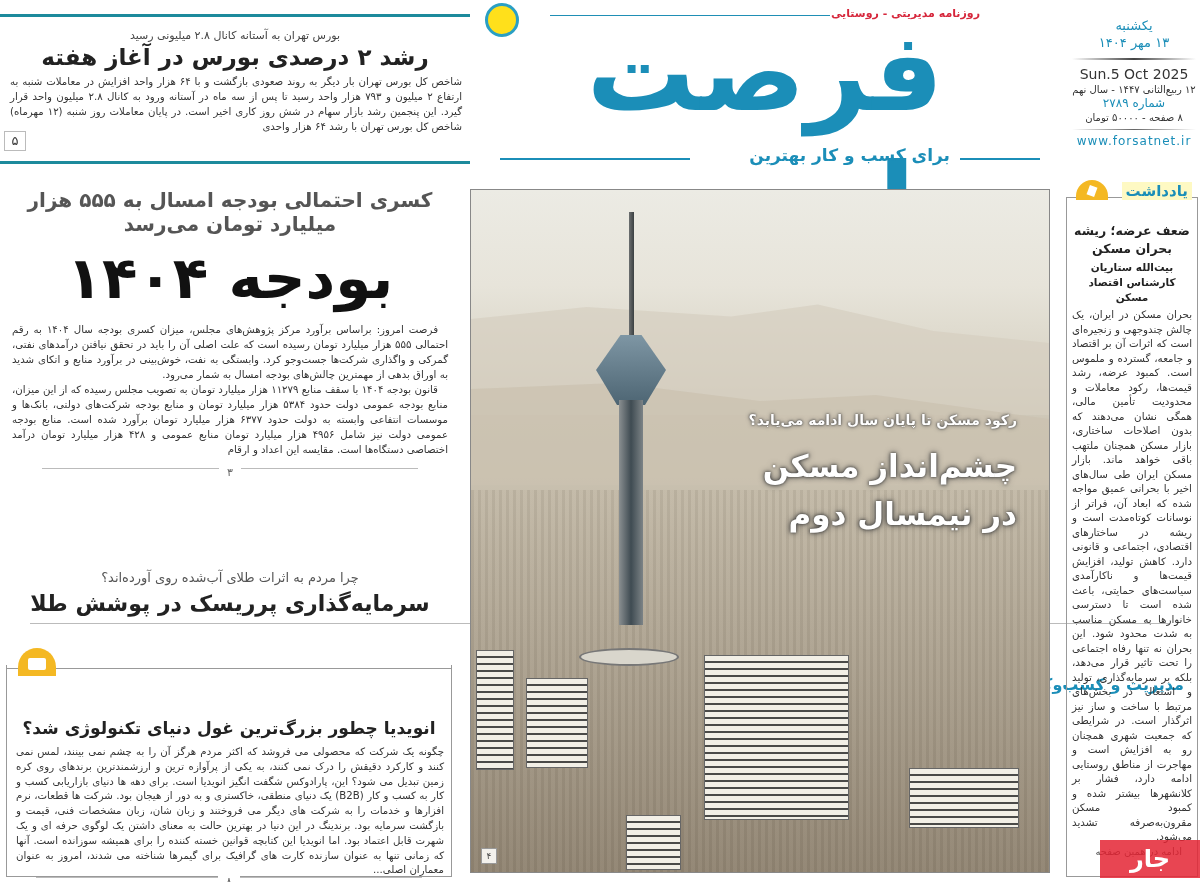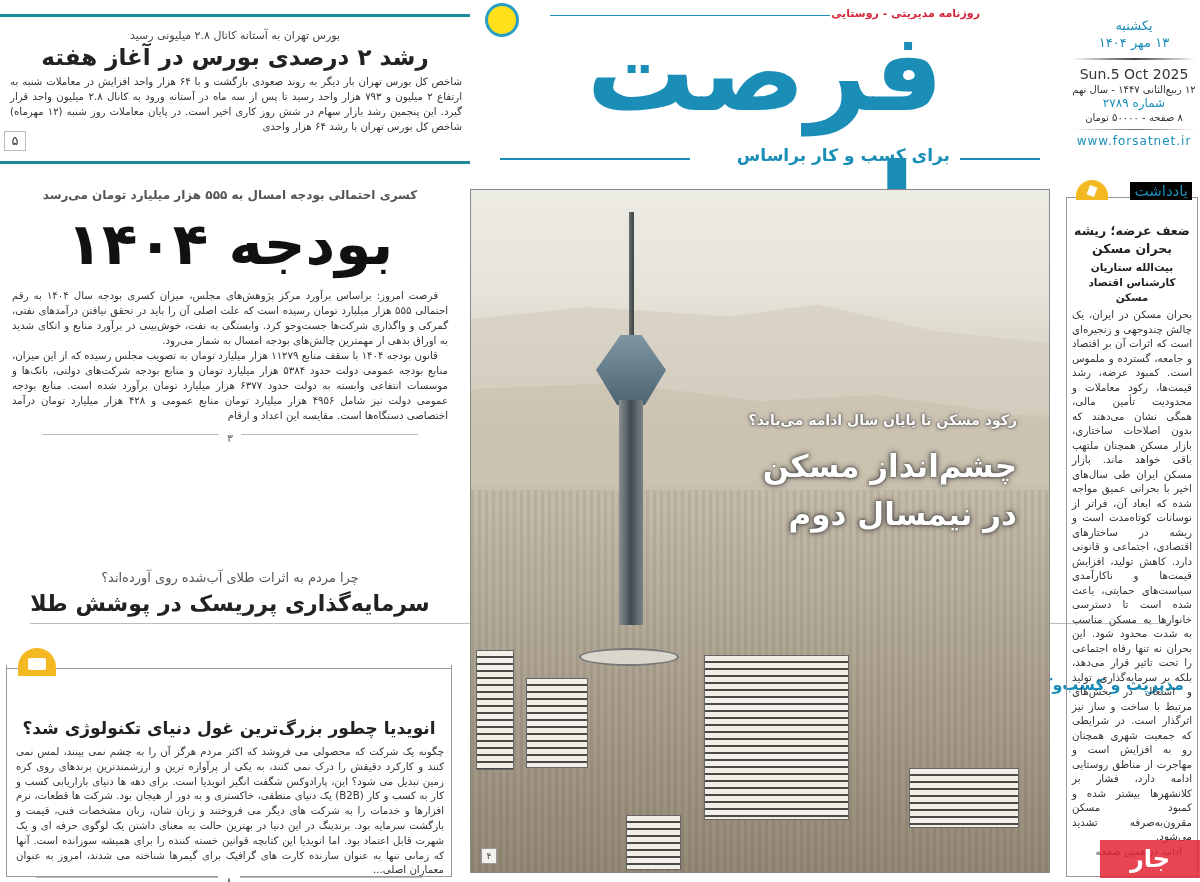--- a/index.html
+++ b/index.html
@@ -30,21 +30,21 @@
 
   
   .stock { position: absolute; left: 0; top: 14px; width: 470px; height: 150px; border-top: 3px solid #1c8a9c; border-bottom: 3px solid #1c8a9c; padding: 8px 8px; }
   .stock-kicker { text-align: center; font-size: 11px; color: #444; margin-top: 4px; }
   .stock-title { text-align: center; font-size: 23px; font-weight: bold; color: #222; margin-top: 2px; }
   .stock-body { font-size: 10.2px; line-height: 15px; color: #333; text-align: justify; margin-top: 4px; padding-left: 2px; }
   .stock-page { position: absolute; left: 4px; bottom: 10px; width: 22px; height: 20px; border: 1px solid #bbb; text-align: center; font-size: 13px; line-height: 18px; color: #333; background: #fff; }
 
   
   .lead { position: absolute; left: 0; top: 180px; width: 460px; height: 355px; padding: 0 12px; }
-  .lead-kicker { text-align: center; font-size: 12px; color: #555; font-weight: bold; margin-top: 8px; }
+  .lead-kicker { text-align: center; font-size: 20px; color: #555; font-weight: bold; margin-top: 8px; }
   .lead-title { text-align: center; font-size: 58px; line-height: 64px; font-weight: bold; color: #111; margin-top: 10px; }
   .lead-body { font-size: 10.2px; line-height: 15px; color: #333; text-align: justify; margin-top: 12px; }
   .lead-body p { text-indent: 10px; }
   .divider { position: relative; height: 14px; text-align: center; margin-top: 4px; }
   .divider::before { content: ""; position: absolute; left: 30px; right: 30px; top: 7px; height: 1px; background: #bbb; }
   .divider span { position: relative; background: #fff; padding: 0 8px; font-size: 11px; color: #666; }
 
   
   .gold { position: absolute; left: 0; top: 570px; width: 460px; height: 60px; text-align: center; }
   .gold-kicker { font-size: 13px; color: #555; }
@@ -78,41 +78,41 @@
   .b4 { left: 438px; top: 578px; width: 110px; height: 60px; }
   .b5 { left: 155px; top: 625px; width: 55px; height: 55px; }
   .photo-kicker { position: absolute; right: 32px; top: 222px; font-size: 14px; color: #fff; font-weight: bold; text-shadow: 0 0 4px #555, 0 0 2px #333; }
   .photo-title { position: absolute; right: 32px; top: 252px; font-size: 31px; line-height: 48px; color: #fff; font-weight: bold; text-align: right; text-shadow: 0 0 6px #444, 0 0 3px #333; }
   .photo-page { position: absolute; left: 10px; bottom: 8px; width: 16px; height: 16px; background: #f3f1ec; border: 1px solid #999; font-size: 9px; text-align: center; line-height: 15px; color: #444; }
 
   
   .note-wrap { position: absolute; left: 1062px; top: 180px; width: 136px; height: 702px; }
   .note-box { position: absolute; left: 4px; top: 17px; width: 132px; height: 680px; border: 1px solid #999; border-top: none; }
   .note-topline { position: absolute; left: 4px; right: 0; top: 17px; height: 1px; background: #999; }
-  .note-label { position: absolute; right: 6px; top: 2px; font-size: 15px; font-weight: normal; color: #1b8eb8; background: #000000; padding: 0 4px; }
+  .note-label { position: absolute; right: 6px; top: 2px; font-size: 15px; font-weight: bold; color: #1b8eb8; background: #fef9c3; padding: 0 4px; }
   .note-icon { position: absolute; left: 14px; top: 0; width: 32px; height: 20px; border-radius: 16px 16px 0 0; background: #f4b823; }
   .note-icon::after { content: ""; position: absolute; left: 12px; top: 6px; width: 8px; height: 10px; background: #fff; transform: rotate(20deg); }
   .note-content { position: absolute; left: 10px; right: 6px; top: 42px; text-align: center; }
   .note-title { font-size: 12.5px; font-weight: bold; line-height: 18px; color: #222; }
   .note-author { font-size: 10.5px; font-weight: bold; line-height: 15px; color: #222; margin-top: 2px; }
   .note-role { font-size: 10.5px; font-weight: bold; line-height: 15px; color: #222; }
   .note-body { font-size: 10.3px; line-height: 14.5px; color: #333; text-align: justify; margin-top: 2px; }
   .note-more { font-size: 10px; color: #444; margin-top: 2px; text-align: right; padding-right: 10px; }
   .watermark { position: absolute; left: 1100px; top: 840px; width: 100px; height: 38px; background: rgba(228,36,52,.85); color: #fff; font-weight: bold; font-size: 24px; line-height: 38px; text-align: center; }
 </style>
 </head>
 <body>
 
 <div class="masthead">
   <div class="tagline-top-line"></div>
   <div class="tagline-top">روزنامه مدیریتی - روستایی</div>
   <div class="logo-sun"></div>
   <div class="logo-word">فرصت امروز</div>
   <div class="tagline-bottom-line-r"></div>
-  <div class="tagline-bottom">برای کسب و کار براساس</div>
+  <div class="tagline-bottom">برای کسب و کار بهترین</div>
   <div class="tagline-bottom-line-l"></div>
 </div>
 
 <div class="datebox">
   <div class="date-day">یکشنبه</div>
   <div class="date-persian">۱۳ مهر ۱۴۰۴</div>
   <div class="date-rule"></div>
   <div class="date-en">Sun.5 Oct 2025</div>
   <div class="date-hijri">۱۲ ربیع‌الثانی ۱۴۴۷ - سال نهم</div>
   <div class="date-issue">شماره ۲۷۸۹</div>

